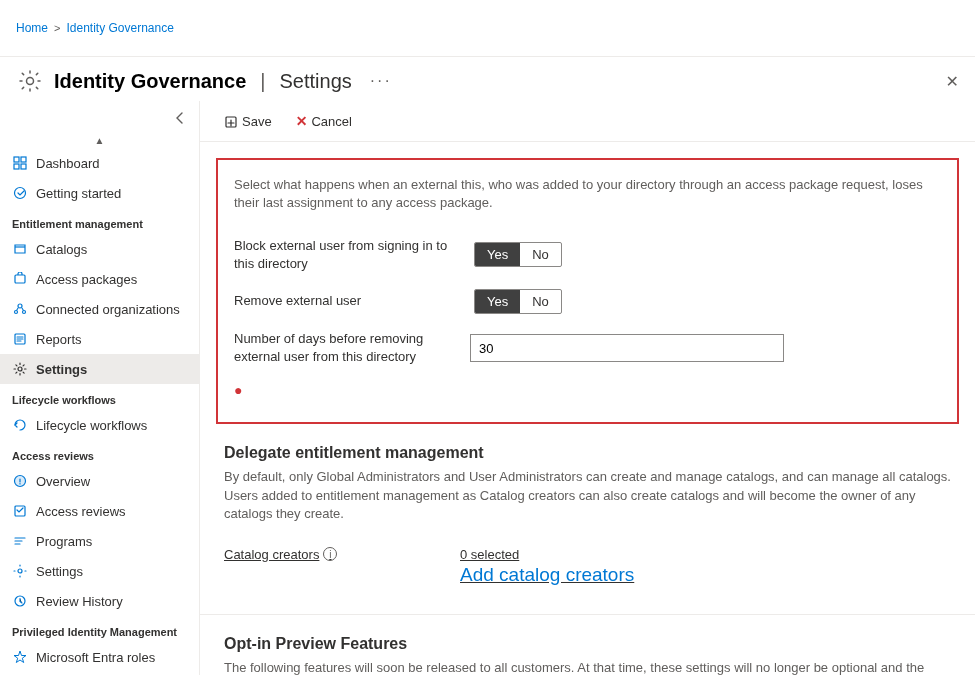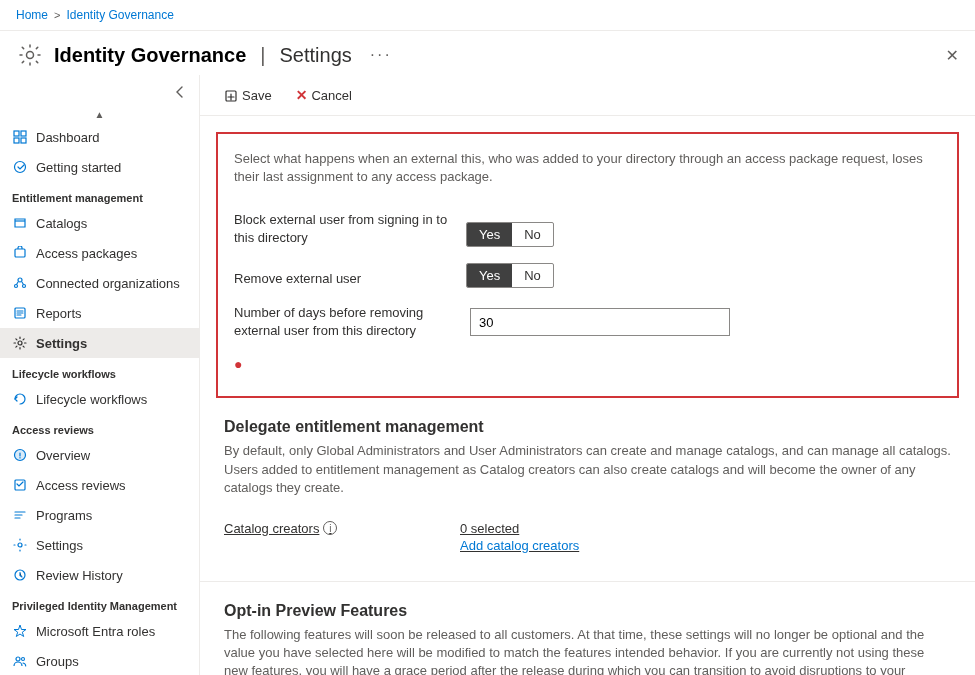--- a/index.html
+++ b/index.html
@@ -1,19 +1,19 @@
 <!DOCTYPE html>
 <html><head>
   <meta charset="utf-8">
   <style>
     * { box-sizing: border-box; margin: 0; padding: 0; }
     body { font-family: 'Segoe UI', sans-serif; font-size: 13px; color: #323130; background: #fff; width: 975px; height: 675px; overflow: hidden; display: flex; flex-direction: column; }
 
     
-    .top-bar { display: flex; align-items: flex-start; padding: 8px 16px; border-bottom: 1px solid #edebe9; }
+    .top-bar { display: flex; align-items: flex-start; padding: 21px 16px; border-bottom: 1px solid #edebe9; }
     .breadcrumb { display: flex; align-items: center; gap: 6px; font-size: 12px; color: #0078d4; }
     .breadcrumb span { color: #605e5c; }
     .breadcrumb a { color: #0078d4; text-decoration: none; }
     .breadcrumb-sep { color: #605e5c; font-size: 11px; }
 
     
     .page-header { display: flex; align-items: center; padding: 10px 16px 6px 16px; gap: 10px; }
     .page-header-icon { width: 28px; height: 28px; display: flex; align-items: center; justify-content: center; color: #605e5c; font-size: 20px; }
     .page-header-title { font-size: 20px; font-weight: 600; color: #000; }
     .page-header-divider { color: #605e5c; font-size: 20px; margin: 0 4px; }
@@ -47,39 +47,39 @@
     
     .content-scroll { flex: 1; overflow-y: auto; }
 
     
     .red-box { border: 2px solid #d13438; padding: 16px; margin: 16px 16px 0 16px; }
 
     .section-title { font-size: 16px; font-weight: 600; margin-bottom: 6px; }
     .section-desc { font-size: 13px; color: #605e5c; margin-bottom: 16px; line-height: 1.4; }
 
     
-    .form-row { display: flex; align-items: flex-end; padding: 8px 0; gap: 12px; }
+    .form-row { display: flex; align-items: center; padding: 8px 0; gap: 20px; }
     .form-label { width: 220px; font-size: 13px; color: #323130; line-height: 1.4; flex-shrink: 0; }
 
     
     .toggle-group { display: flex; align-items: center; background: #fff; border: 1px solid #8a8886; border-radius: 2px; overflow: hidden; }
     .toggle-option { padding: 4px 12px; font-size: 13px; cursor: pointer; color: #323130; border: none; background: none; }
     .toggle-option.active { background: #404040; color: #fff; }
 
     
-    .text-input { height: 28px; border: 1px solid #8a8886; padding: 4px 8px; font-size: 13px; width: 260px; outline: none; }
+    .text-input { height: 28px; border: 1px solid #8a8886; padding: 4px 8px; font-size: 13px; width: 314px; outline: none; }
 
     .required-indicator { color: #d13438; font-size: 14px; margin-top: 4px; }
 
     
     .delegate-section { padding: 20px 24px; border-bottom: 1px solid #edebe9; }
     .catalog-row { display: flex; align-items: flex-start; padding: 8px 0; gap: 16px; text-decoration: underline; }
     .catalog-label { display: flex; align-items: center; gap: 4px; width: 220px; font-size: 13px; flex-shrink: 0; }
     .info-icon { width: 14px; height: 14px; border-radius: 50%; border: 1px solid #605e5c; display: inline-flex; align-items: center; justify-content: center; font-size: 10px; color: #605e5c; cursor: pointer; }
-    .add-link { color: #0078d4; text-decoration: none; font-size: 13px; cursor: pointer; display: block; margin-top: 2px; }
+    .add-link { color: #0078d4; text-decoration: none; font-size: 19px; cursor: pointer; display: block; margin-top: 2px; }
 
     
     .optin-section { padding: 20px 24px; }
 
     
     .content-scroll::-webkit-scrollbar { width: 6px; }
     .content-scroll::-webkit-scrollbar-track { background: #f3f2f1; }
     .content-scroll::-webkit-scrollbar-thumb { background: #c8c6c4; }
 
     .sidebar::-webkit-scrollbar { width: 4px; }

